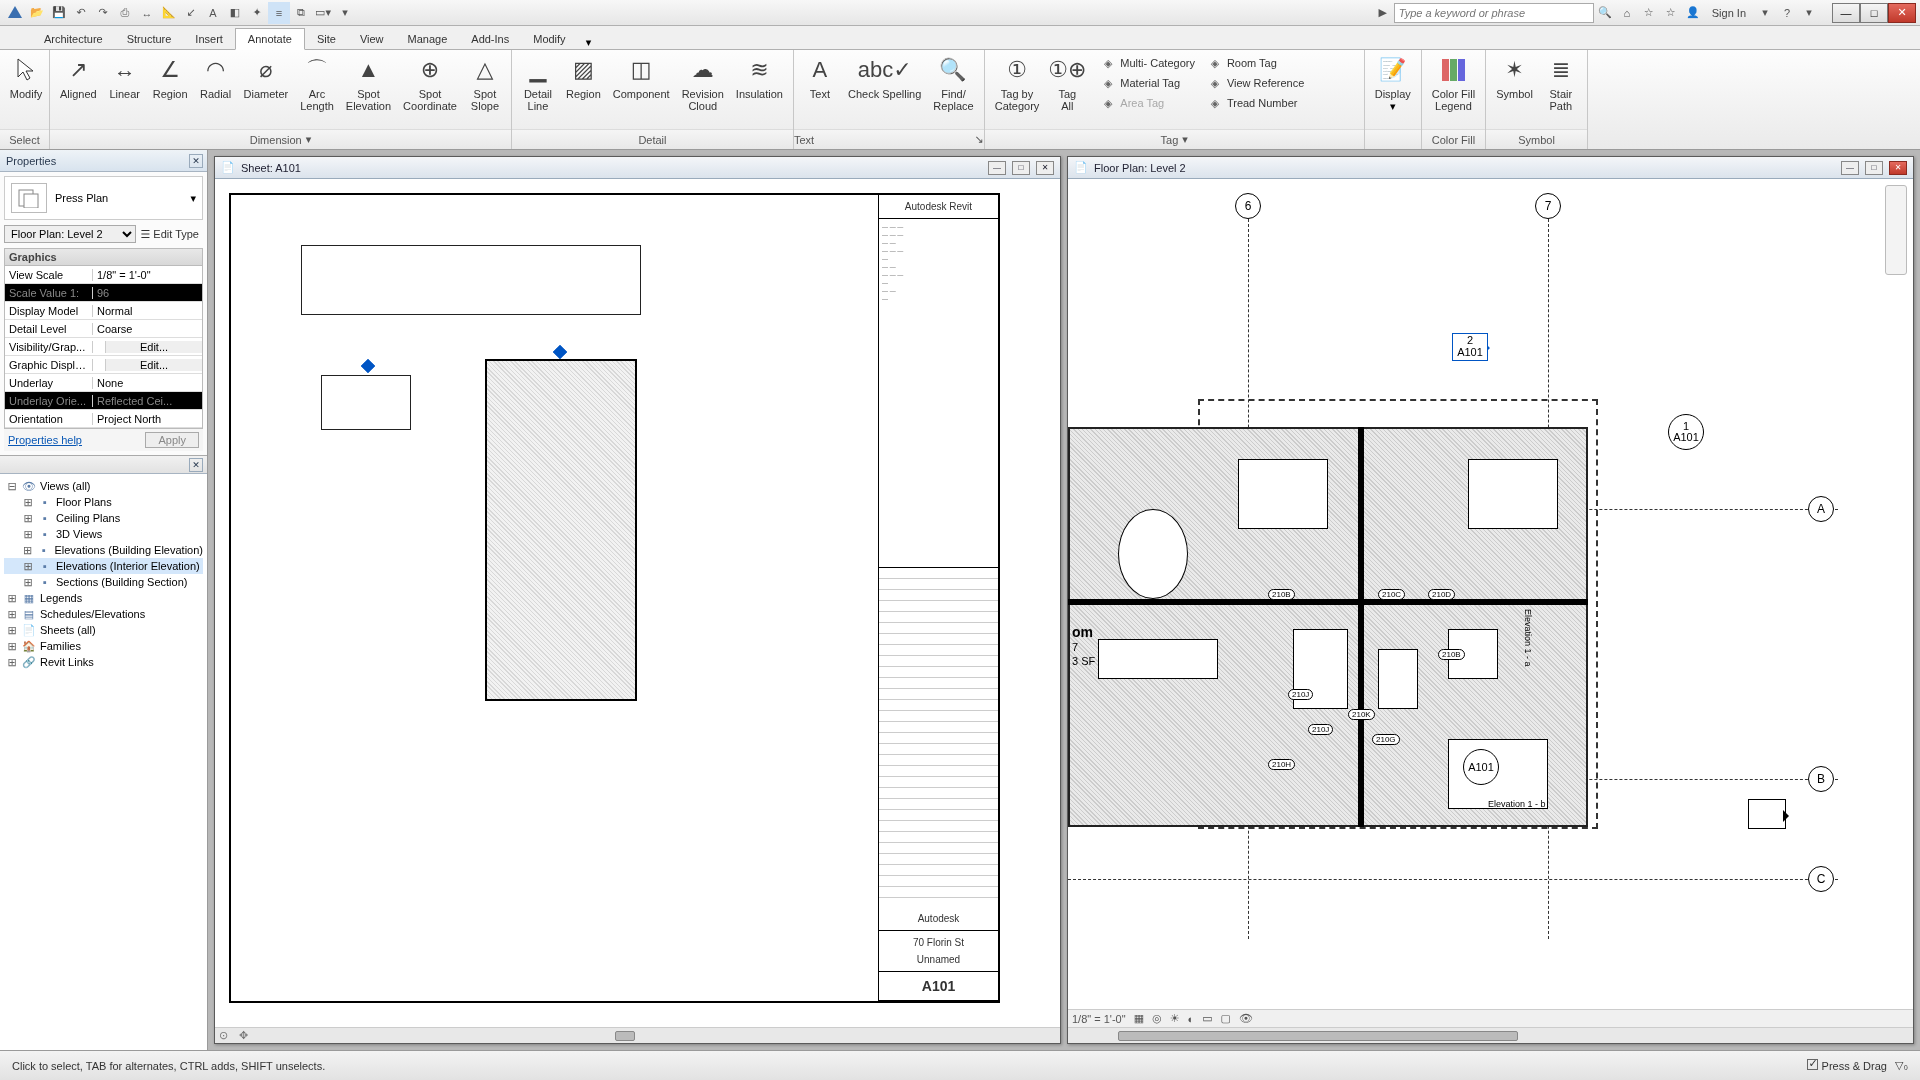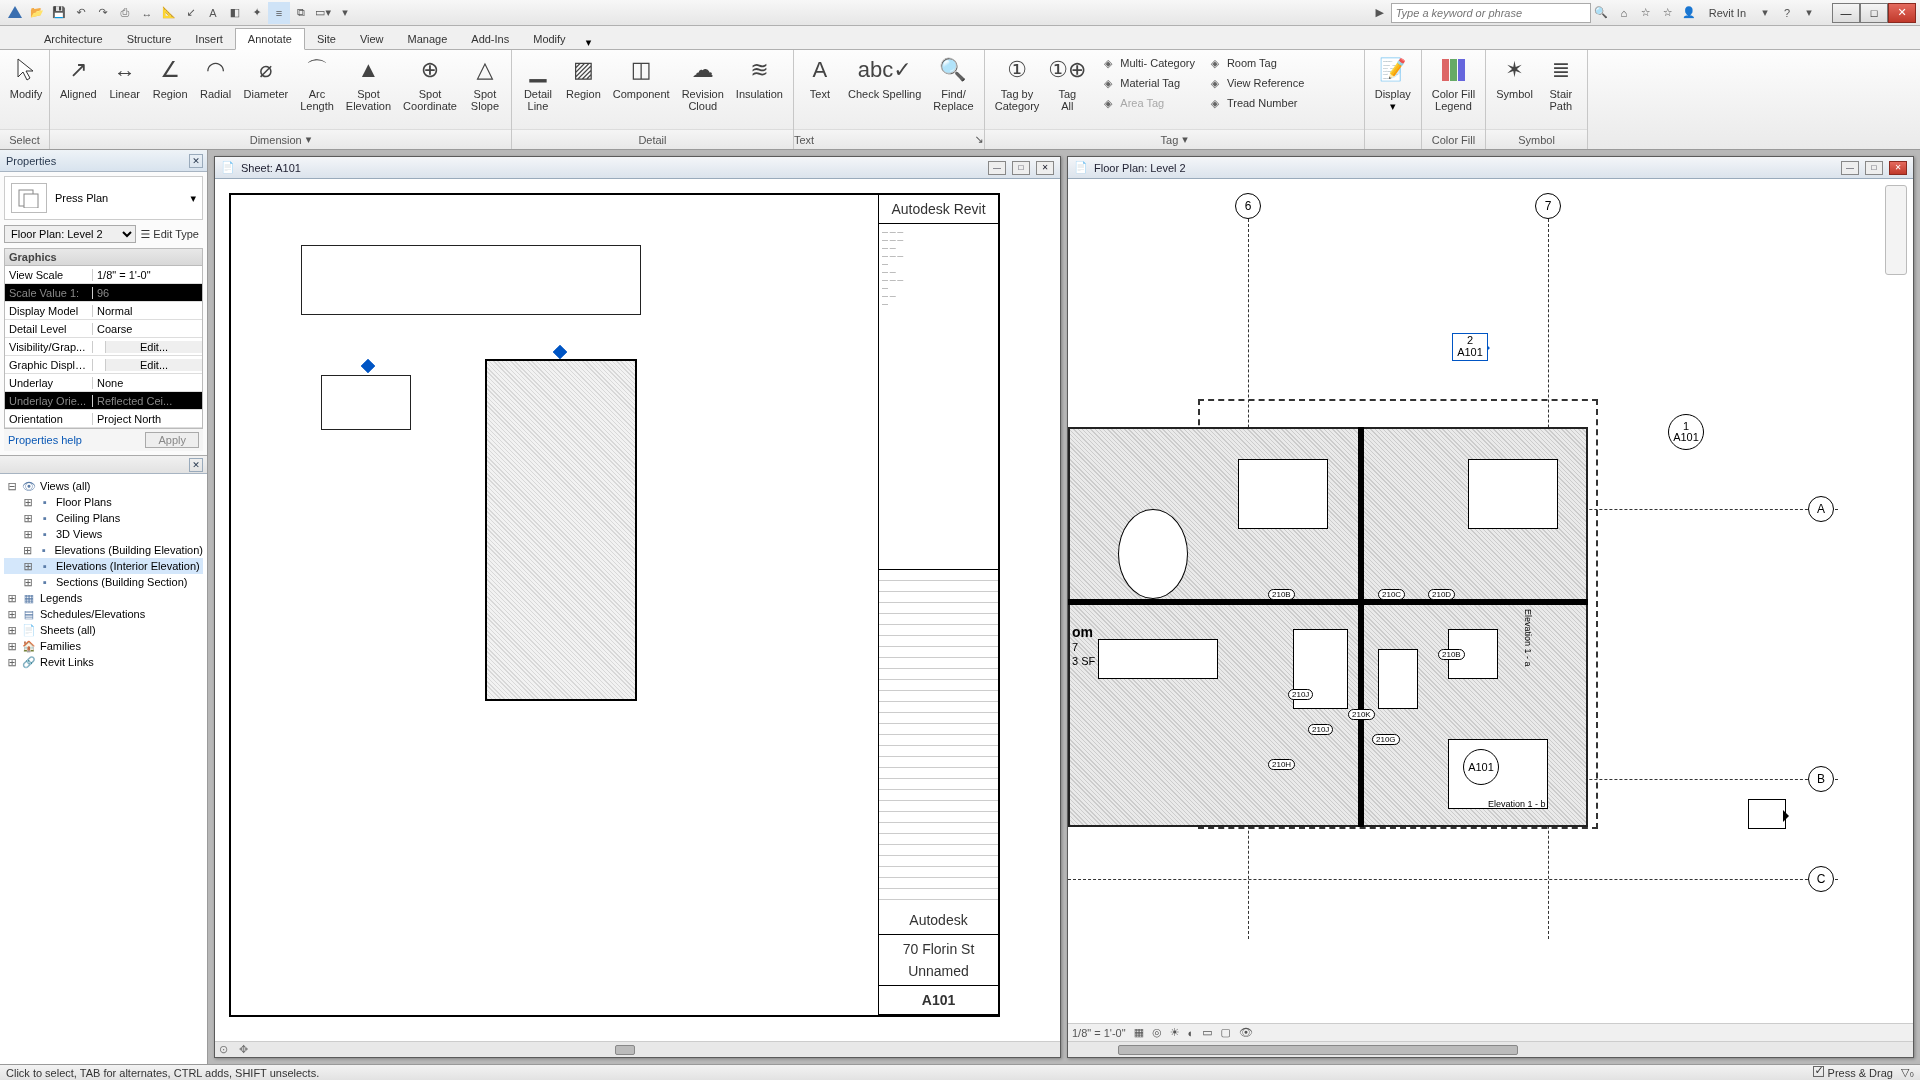--- a/index.html
+++ b/index.html
@@ -48,21 +48,21 @@
 .prop-row select, .prop-row input { flex:1; height:18px; border:1px solid #aaa; font-size:11px; padding:0 2px; }
 .edit-type { color:#333; cursor:pointer; padding:2px 4px; display:flex; gap:3px; }
 .prop-grid { border:1px solid #bbb; }
 .prop-grid-hdr { background:linear-gradient(#e8e8e8,#d8d8d8); padding:2px 4px; color:#444; font-weight:600; border-bottom:1px solid #bbb; }
 .pg-row { display:flex; border-bottom:1px solid #ddd; height:18px; align-items:center; background:#fff; }
 .pg-row.alt { background:#000000; color:#888; }
 .pg-k { width:88px; padding:0 4px; border-right:1px solid #ccc; white-space:nowrap; overflow:hidden; text-overflow:ellipsis; }
 .pg-v { flex:1; padding:0 4px; white-space:nowrap; overflow:hidden; }
 .pg-v.btn { text-align:center; background:#efefef; cursor:pointer; border-left:1px solid #ccc;margin-left:12px; }
 .prop-foot { display:flex; align-items:center; height:22px; padding:0 4px; background:#f5f5f5; }
-.prop-foot a { color:#0a58b5; cursor:pointer;text-align:right; }
+.prop-foot a { color:#0a58b5; text-decoration:underline; cursor:pointer;text-align:right; }
 .prop-foot .apply { margin-left:auto; padding:1px 12px; border:1px solid #aaa; background:#eee; cursor:pointer; color:#888; }
 
 .browser { flex:1; overflow:auto; background:#fff; }
 .tree { padding:4px; }
 .tnode { display:flex; align-items:center; gap:4px; padding:1px 0; cursor:pointer; white-space:nowrap; }
 .tnode.sel { background:#d4e7fb; }
 .tw { width:12px; text-align:center; color:#666; }
 .tic { width:14px; height:14px; display:inline-flex; align-items:center; justify-content:center; color:#5a7ca8; }
 
 
@@ -74,38 +74,38 @@
 .vw-title .wb { width:18px; height:14px; border:1px solid #888; background:#eee; display:flex; align-items:center; justify-content:center; cursor:pointer; font-size:8px; }
 .vw-title .wb.close { background:linear-gradient(#e46a5e,#c0392b); color:#fff; border-color:#8a2a20; }
 .vw-canvas { flex:1; position:relative; background:#fff; overflow:hidden; }
 .vw-status { height:18px; background:#f0f0f0; border-top:1px solid #ccc; display:flex; align-items:center; padding:0 4px; gap:8px; color:#555; font-size:10px; }
 .hscroll { height:16px; background:#e8e8e8; border-top:1px solid #ccc; position:relative; }
 .hscroll .thumb { position:absolute; height:10px; top:3px; background:#bbb; border:1px solid #888; border-radius:2px; }
 
 
 .sheet-page { position:absolute; left:14px; top:14px; right:60px; bottom:24px; border:2px solid #000; background:#fff; }
 .sheet-tb { position:absolute; right:0; top:0; bottom:0; width:120px; border-left:1px solid #000; display:flex; flex-direction:column; }
-.tb-box { border-bottom:1px solid #000; padding:6px 4px; text-align:center; font-size:14px; color:#333; }
+.tb-box { border-bottom:1px solid #000; padding:6px 4px; text-align:center; font-size:10px; color:#333; }
 .tb-lines { flex:1; padding:4px 3px; font-size:6px; color:#555; line-height:8px; }
 .elev { position:absolute; border:1px solid #222; }
 
 
 .grid-bubble { position:absolute; width:26px; height:26px; border:1.5px solid #000; border-radius:50%; background:#fff; display:flex; align-items:center; justify-content:center; font-size:12px; }
 .gridline { position:absolute; border-left:1px dashed #333; }
 .gridline.h { border-left:none; border-top:1px dashed #333; }
 .roomfill { position:absolute; background:repeating-linear-gradient(45deg,#ccc,#ccc 1px,#eaeaea 1px,#eaeaea 3px); border:2px solid #222; }
 .wall { position:absolute; background:#000; }
 .furn { position:absolute; background:#fff; border:1px solid #000; }
 .tag { position:absolute; background:#fff; border:1px solid #000; border-radius:8px; padding:0 3px; font-size:8px; }
 .view-tag { position:absolute; width:36px; height:36px; border:1.5px solid #000; border-radius:50%; background:#fff; font-size:8px; text-align:center; line-height:11px; display:flex; flex-direction:column; justify-content:center; }
 .elev-marker { position:absolute; width:18px; height:18px; border:2px solid #0055c4; background:#0055c4; transform:rotate(45deg); }
 .nav-cube { position:absolute; right:6px; top:6px; width:22px; height:90px; background:#f3f3f3; border:1px solid #bbb; border-radius:3px; }
 
 
-.statusbar { height:16px; background:linear-gradient(#f3f3f3,#e2e2e2); border-top:1px solid #9a9a9a; display:flex; align-items:center; padding:0 6px; color:#333; }
+.statusbar { height:30px; background:linear-gradient(#f3f3f3,#e2e2e2); border-top:1px solid #9a9a9a; display:flex; align-items:center; padding:0 12px; color:#333; }
 .statusbar .r { margin-left:auto; display:flex; gap:8px; align-items:center; }
 .cb { width:11px; height:11px; border:1px solid #666; display:inline-block; position:relative; }
 .cb.on::after { content:"✓"; position:absolute; top:-3px; left:0; font-size:11px; }
 
 svg { display:block; }
 </style>
 </head>
 <body>
 
 <div class="qat">
@@ -130,21 +130,21 @@
   <div class="q-btn">▭▾</div>
   <div class="q-btn">▾</div>
   <div class="spacer"></div>
   <div class="q-btn">▶</div>
   <input class="search-box" placeholder="Type a keyword or phrase" style="">
   <div class="q-btn">🔍</div>
   <div class="q-btn">⌂</div>
   <div class="q-btn">☆</div>
   <div class="q-btn">☆</div>
   <div class="q-btn">👤</div>
-  <span class="signin">Revit In</span>
+  <span class="signin">Sign In</span>
   <div class="q-btn">▾</div>
   <div class="q-btn">?</div>
   <div class="q-btn">▾</div>
   <div style="width:12px"></div>
   <div class="win-btns">
     <div class="win-b">—</div>
     <div class="win-b">□</div>
     <div class="win-b close">✕</div>
   </div>
 </div>

